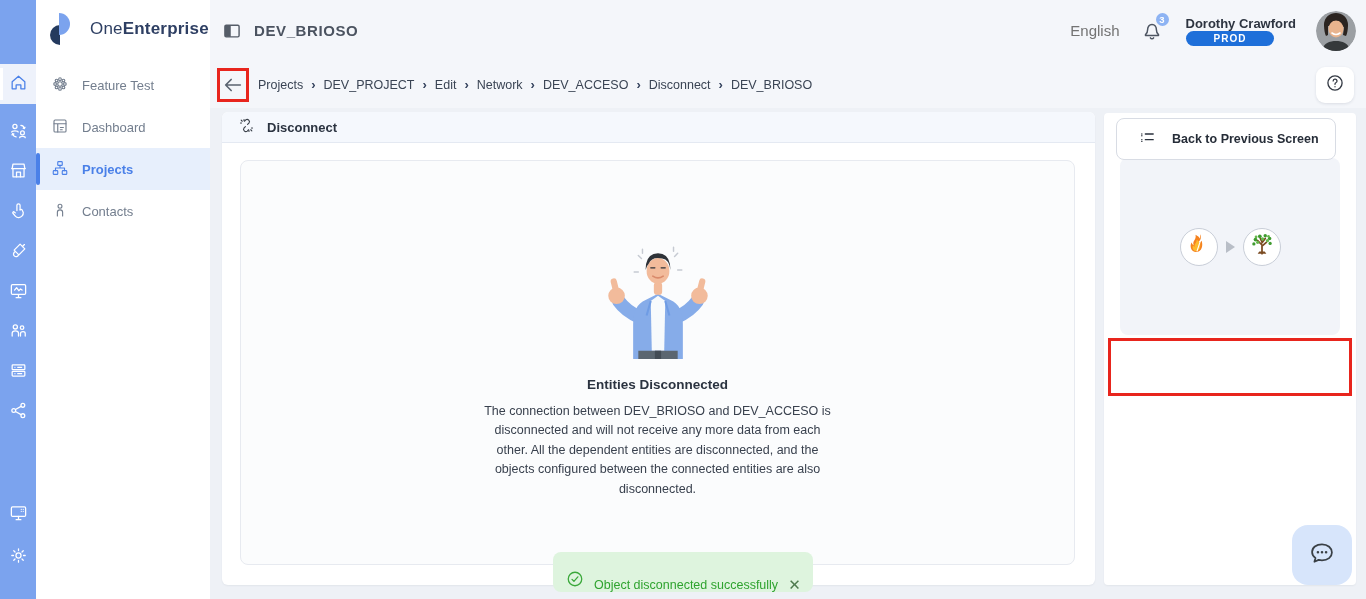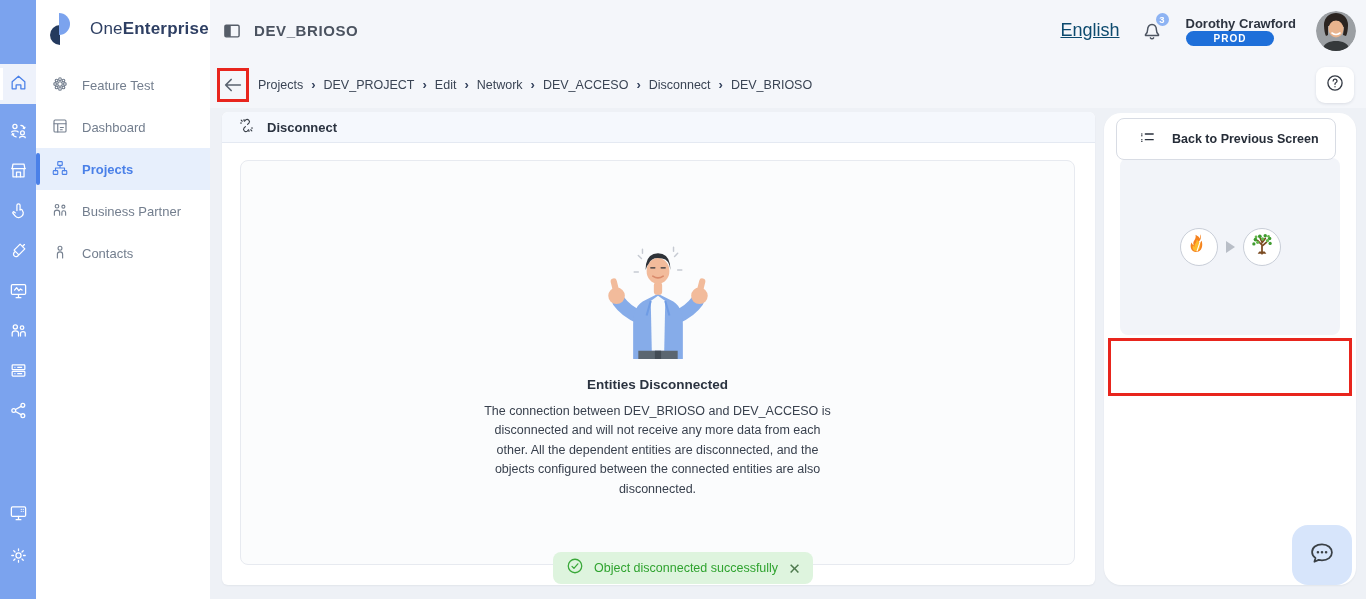--- a/index.html
+++ b/index.html
@@ -26,21 +26,21 @@
   .menu-item { position:relative; height:42px; display:flex; align-items:center; gap:13px; padding-left:15px; color:#737e8e; font-size:13px; cursor:pointer; }
   .menu-item svg { width:18px; height:18px; flex:0 0 18px; }
   .menu-item.active { background:#e7effc; color:#4a80e8; font-weight:700; }
   .menu-item.active::before { content:""; position:absolute; left:0; top:5px; bottom:5px; width:4px; border-radius:2px; background:#4a80e8; }
 
   
   #topbar { position:absolute; left:210px; top:0; width:1156px; height:61px; background:#f4f6fa; }
   #page-title-wrap { position:absolute; left:12px; top:0; height:61px; display:flex; align-items:center; gap:12px; }
   #page-title { font-size:15px; font-weight:700; color:#4b5360; letter-spacing:.6px; }
   #header-right { position:absolute; right:10px; top:0; height:61px; display:flex; align-items:center; gap:20px; }
-  #lang { font-size:18px; color:#0c4a6e; cursor:pointer;text-decoration:underline; }
+  #lang { font-size:15px; color:#737373; cursor:pointer; }
   #bell-wrap { position:relative; width:26px; height:26px; color:#4d5562; cursor:pointer; }
   #bell-wrap svg { width:24px; height:24px; }
   #bell-badge { position:absolute; right:-5px; top:-7px; min-width:17px; height:17px; border-radius:50%; background:#8db3f3; border:2px solid #f4f6fa; color:#fff; font-size:9.5px; font-weight:700; display:flex; align-items:center; justify-content:center; }
   #user-block { display:flex; flex-direction:column; align-items:flex-start; }
   #user-name { font-size:13px; font-weight:700; color:#2d3440; }
   #env-pill { background:#1e6fd9; color:#fff; font-size:10px; font-weight:700; letter-spacing:1px; padding:2px 28px; border-radius:9px; }
   #avatar { width:40px; height:40px; border-radius:50%; overflow:hidden; cursor:pointer; flex:0 0 40px; }
 
   
   #crumb-row { position:absolute; left:210px; top:61px; width:1156px; height:47px; background:#f4f6fa; }
@@ -57,27 +57,27 @@
   #panel-head { height:31px; background:#f5f8fd; border-bottom:1px solid #e4e9f2; border-radius:6px 6px 0 0; display:flex; align-items:center; gap:12px; padding-left:16px; color:#2b3340; }
   #panel-head svg { width:17px; height:17px; color:#3a4049; }
   #panel-title { font-size:13px; font-weight:700; }
   #inner-card { position:absolute; left:18px; top:48px; width:835px; height:405px; background:#fbfcfd; border:1px solid #e7eaf0; border-radius:8px; }
   #result { position:absolute; left:0; top:82px; width:100%; display:flex; flex-direction:column; align-items:center; }
   #illustration { width:136px; height:116px; }
   #result-title { margin-top:18px; font-size:13.5px; font-weight:700; color:#2b3340; }
   #result-body { margin-top:10px; width:352px; text-align:center; font-size:12.5px; line-height:1.55; color:#39414e; }
 
   
-  #toast { position:absolute; left:553px; top:552px; width:260px; height:32px; background:#def4de; border-radius:8px; display:flex; align-items:center; padding:0 13px; gap:10px; z-index:8; }
+  #toast { position:absolute; left:553px; top:552px; width:260px; height:40px; background:#def4de; border-radius:8px; display:flex; align-items:flex-end; padding:0 13px; gap:10px; z-index:8; }
   #toast svg { width:18px; height:18px; color:#3aa83a; flex:0 0 18px; }
   #toast-msg { font-size:12.5px; color:#2fa32f; white-space:nowrap; }
   #toast-close { margin-left:auto; font-size:15px; color:#4e7a4e; cursor:pointer; line-height:1; }
 
   
-  #net-card { position:absolute; left:1104px; top:113px; width:252px; height:472px; background:#fff; border-radius:17px; box-shadow:0 1px 2px rgba(40,50,70,.06); }
+  #net-card { position:absolute; left:1104px; top:113px; width:252px; height:472px; background:#fff; border-radius:4px; box-shadow:0 1px 2px rgba(40,50,70,.06); }
   #net-tab { position:absolute; left:24px; top:14px; font-size:13px; color:#2f7ae5; cursor:pointer; padding-bottom:8px; border-bottom:2px solid #1e6fd9; }
   #net-preview { position:absolute; left:16px; top:45px; width:220px; height:177px; background:#f2f4f9; border-radius:8px; }
   #net-nodes { position:absolute; left:0; top:0; width:100%; height:100%; display:flex; align-items:center; justify-content:center; gap:8px; }
   .node-circle { width:38px; height:38px; border-radius:50%; background:#fff; border:1.5px solid #c9ced8; display:flex; align-items:center; justify-content:center; cursor:pointer; }
   .node-circle svg { width:26px; height:26px; }
   #node-arrow { width:0; height:0; border-top:6px solid transparent; border-bottom:6px solid transparent; border-left:9px solid #b9bec7; }
   #back-screen-hl { position:absolute; left:4px; top:225px; width:244px; height:58px; border:3px solid #e8251d; }
   #back-screen-btn { position:absolute; left:12px; top:5px; width:220px; height:42px; background:#fff; border:1px solid #d8dce4; border-radius:8px; display:flex; align-items:center; gap:16px; padding-left:22px; cursor:pointer; }
   #back-screen-btn svg { width:17px; height:17px; color:#2a313c; }
   #back-screen-label { font-size:12.5px; font-weight:700; color:#262d38; }
@@ -203,29 +203,20 @@
       <span class="ml">Dashboard</span>
     </div>
     <div class="menu-item active">
       <span><svg viewBox="0 0 24 24" fill="none" stroke="currentColor" stroke-width="1.5" stroke-linecap="round" stroke-linejoin="round">
             <rect x="9" y="3.5" width="6" height="5" rx="1"></rect>
             <rect x="3" y="15.5" width="6" height="5" rx="1"></rect>
             <rect x="15" y="15.5" width="6" height="5" rx="1"></rect>
             <path d="M12 8.5V12M6 15.5V12h12v3.5"></path>
           </svg></span>
       <span class="ml">Projects</span>
-    </div>
-    <div class="menu-item">
-      <span><svg viewBox="0 0 24 24" fill="none" stroke="currentColor" stroke-width="1.5" stroke-linecap="round" stroke-linejoin="round">
-            <circle cx="8" cy="7" r="2.4"></circle>
-            <path d="M4.5 19v-4c0-1.8 1.6-2.8 3.5-2.8s3.5 1 3.5 2.8v4"></path>
-            <circle cx="16.5" cy="7.5" r="2"></circle>
-            <path d="M14.5 19v-3.6c0-1.6 1-2.4 2.3-2.4 1.2 0 2.7.7 2.7 2.2V19"></path>
-          </svg></span>
-      <span class="ml">Business Partner</span>
     </div>
     <div class="menu-item">
       <span><svg viewBox="0 0 24 24" fill="none" stroke="currentColor" stroke-width="1.5" stroke-linecap="round" stroke-linejoin="round">
             <circle cx="12" cy="7" r="2.6"></circle>
             <path d="M8.5 20v-5c0-2.2 1.5-3.2 3.5-3.2s3.5 1 3.5 3.2v5"></path>
           </svg></span>
       <span class="ml">Contacts</span>
     </div>
   </div>
 </nav>

